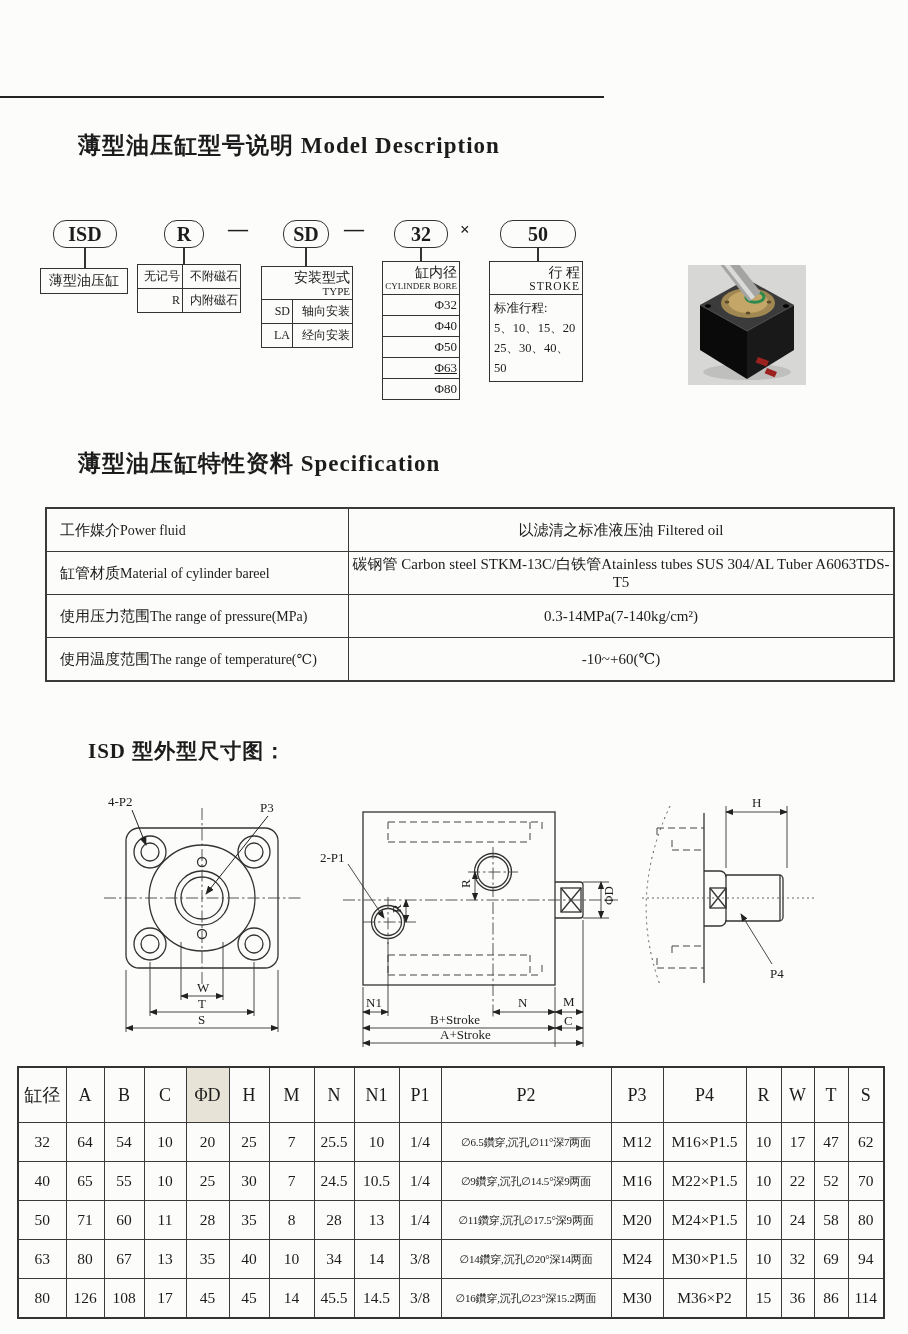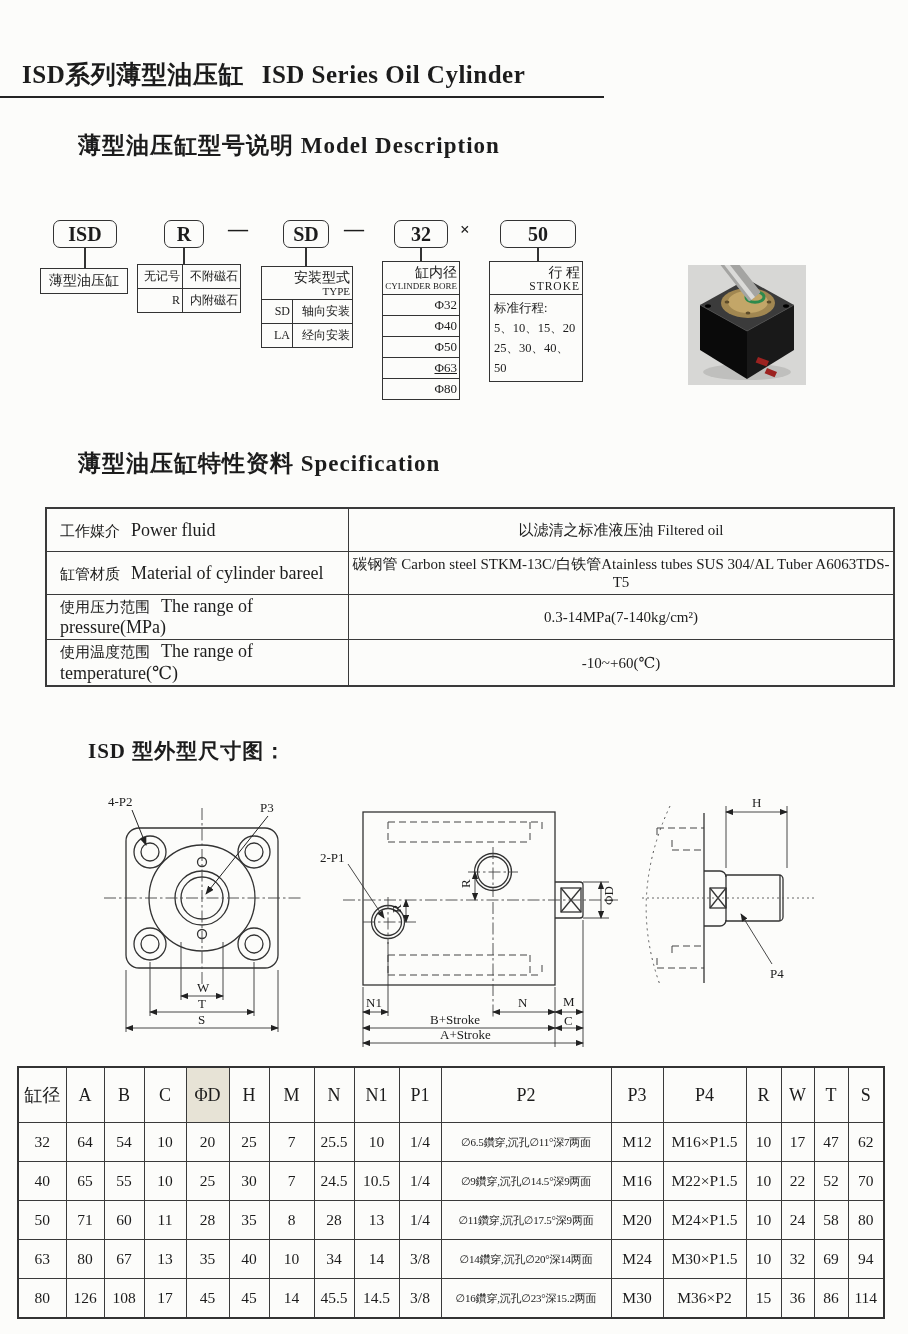--- a/index.html
+++ b/index.html
@@ -4,57 +4,54 @@
 <style>
   html,body{margin:0;padding:0;background:#e9e9e9;}
   .page{position:relative;width:908px;height:1334px;background:#fcfcfa;overflow:hidden;
         font-family:"Liberation Serif","DejaVu Serif",serif;color:#1c1c1c;}
   
   .hdr-title{position:absolute;left:22px;top:58px;font-size:25px;font-weight:bold;letter-spacing:.5px;white-space:nowrap;}
   .hdr-title .en{margin-left:18px;}
   .hdr-rule{position:absolute;left:0;top:96px;width:604px;height:2px;background:#242424;}
   .sec-title{position:absolute;font-size:23px;font-weight:bold;letter-spacing:1px;white-space:nowrap;}
   
-  .code-box{position:absolute;border:1.6px solid #333;border-radius:7px;text-align:center;
+  .code-box{position:absolute;border:1.6px solid #333;border-radius:13px;text-align:center;
             font-size:20px;font-weight:bold;background:#fcfcfa;}
   .sep{position:absolute;font-size:20px;font-weight:bold;}
   .vline{position:absolute;width:1.5px;background:#333;}
   .mini-box{position:absolute;border:1.5px solid #333;text-align:center;}
   table.mini{position:absolute;border-collapse:collapse;background:#fcfcfa;}
   table.mini td,table.mini th{border:1.4px solid #333;text-align:right;padding:0 2px;font-weight:normal;}
   .th-zh{display:block;font-size:14px;line-height:16px;}
   .th-en{display:block;font-size:9px;line-height:11px;letter-spacing:0;}
   
   .photo{position:absolute;left:688px;top:265px;width:118px;height:120px;background:#d7d7d5;}
   
   table.spec{position:absolute;left:45px;top:507px;width:850px;border-collapse:collapse;
              border:2px solid #3a3a3a;table-layout:fixed;}
   table.spec td{border:1.5px solid #3a3a3a;height:40px;font-size:15px;}
   table.spec td.lab{width:287px;padding-left:13px;}
   table.spec td.val{text-align:center;}
-  table.spec .en{font-size:18px;margin-left:11px;}
+  table.spec .en{font-size:14px;margin-left:0;}
   
   svg text{font-family:"Liberation Serif","DejaVu Serif",serif;font-size:13px;fill:#1c1c1c;}
   .drawing{position:absolute;}
   
   table.dims{position:absolute;left:17px;top:1066px;width:866px;border-collapse:collapse;
              border:2px solid #333;table-layout:fixed;}
   table.dims th{border:1.4px solid #3a3a3a;height:52px;font-size:18px;font-weight:normal;}
   table.dims th.hl{background:#e7e3d6;}
   table.dims td{border:1.4px solid #3a3a3a;height:36px;text-align:center;font-size:15.5px;}
   table.dims td.p2cell{font-size:11px;letter-spacing:-.2px;}
 </style>
 </head>
 <body>
 
 <div class="page">
 
-  <div class="hdr-title">
-    <span>ISD系列薄型油压缸</span><span class="en">ISD  Series Oil Cylinder</span>
-  </div>
   <div class="hdr-rule"></div>
 
   <div class="sec-title" style="left:78px;top:130px;">薄型油压缸型号说明 Model Description</div>
 
   <div class="code-box" style="left:53px;top:220px;width:62px;height:26px;line-height:26px;">ISD</div>
   <div class="code-box" style="left:164px;top:220px;width:38px;height:26px;line-height:26px;">R</div>
   <div class="sep" style="left:228px;top:218px;">—</div>
   <div class="code-box" style="left:283px;top:220px;width:44px;height:26px;line-height:26px;">SD</div>
   <div class="sep" style="left:344px;top:218px;">—</div>
   <div class="code-box" style="left:394px;top:220px;width:52px;height:26px;line-height:26px;">32</div>

